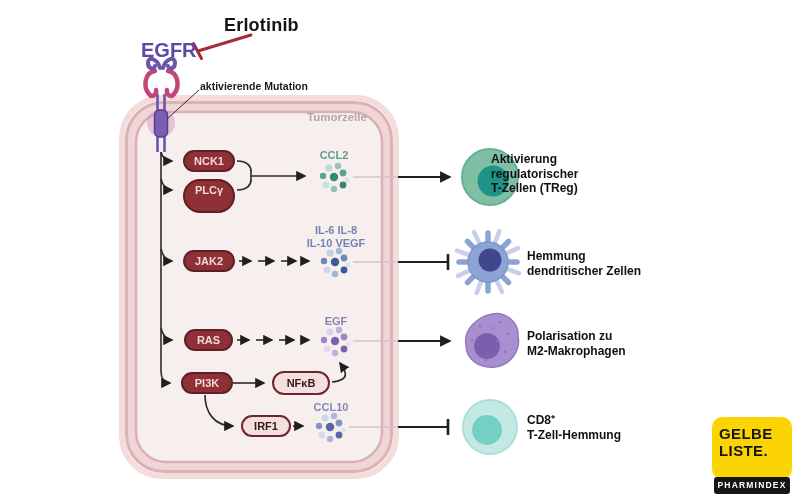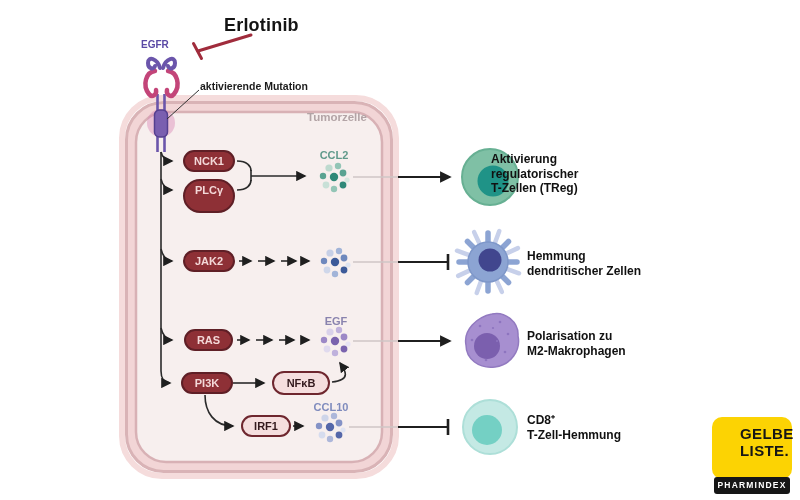--- a/index.html
+++ b/index.html
@@ -1,35 +1,35 @@
 <!DOCTYPE html>
 <html style="--node-dark-bg: #8e3036; --node-dark-border: #5f1f26; --node-light-bg: #f5dede; --node-light-border: #6e262e; --inhibitor-red: #a02c3c; --membrane-pale: #f3d7d8; --membrane-rose: #d9b3b6; --cytosol: #f7efee; --line-dark: #1f1f1f; --line-faded: #cfc6c6; --receptor-purple: #6b55ab; --receptor-pink: #c34579;"><head>
 <meta charset="utf-8">
 <style>
   html,body{margin:0;padding:0;background:#fff;}
   .stage{position:relative;width:800px;height:500px;background:#ffffff;overflow:hidden;
          font-family:"Liberation Sans",sans-serif;}
   .stage svg{position:absolute;left:0;top:0;}
   .abs{position:absolute;}
   .title{font-size:18px;font-weight:800;color:#141414;letter-spacing:.2px;}
-  .egfr{font-size:10px;font-weight:800;color:#5a49a5;}
+  .egfr{font-size:20px;font-weight:800;color:#5a49a5;}
   .mut{font-size:10.5px;font-weight:700;color:#1c1c1c;}
   .cellname{font-size:11.5px;font-weight:600;color:#b3a4a6;}
   .pill{position:absolute;border-radius:999px;text-align:center;font-weight:700;
         font-size:11px;box-sizing:border-box;}
   .pill-dark{background:var(--node-dark-bg);border:2px solid var(--node-dark-border);
         color:#f3d8d8;}
   .pill-light{background:var(--node-light-bg);border:2px solid var(--node-light-border);
         color:#33191d;}
   .medlabel{position:absolute;text-align:center;font-size:11px;font-weight:700;line-height:13px;}
   .outcome{position:absolute;font-size:12px;font-weight:800;color:#111;line-height:14.5px;}
   .outcome span{display:block;}
   .logo{position:absolute;left:712px;top:417px;width:82px;height:78px;}
   .logo-yellow{position:absolute;left:0;top:0;width:80px;height:62px;border-radius:10px;
-        padding:8px 0 0 28px;box-sizing:border-box;}
+        padding:8px 0 0 7px;box-sizing:border-box;}
   .logo-yellow div{font-size:15px;font-weight:800;color:#161616;line-height:17px;letter-spacing:.4px;}
   .logo-black{position:absolute;left:2px;top:60px;width:76px;height:17px;background:#161616;
         border-radius:3px;color:#fff;font-size:8.5px;font-weight:700;letter-spacing:1.2px;
         text-align:center;line-height:17px;}
 </style>
 </head>
 <body>
 
 <div class="stage">
 
@@ -219,20 +219,24 @@
 
   <div class="pill pill-dark" style="left:183px;top:150px;width:52px;height:22px;line-height:18px;">NCK1</div>
   <div class="pill pill-dark" style="left:183px;top:179px;width:52px;height:34px;line-height:18px;">PLCγ</div>
   <div class="pill pill-dark" style="left:183px;top:250px;width:52px;height:22px;line-height:18px;">JAK2</div>
   <div class="pill pill-dark" style="left:184px;top:329px;width:49px;height:22px;line-height:18px;text-align:center;">RAS</div>
   <div class="pill pill-dark" style="left:181px;top:372px;width:52px;height:22px;line-height:18px;">PI3K</div>
   <div class="pill pill-light" style="left:272px;top:371px;width:58px;height:24px;line-height:20px;">NFκB</div>
   <div class="pill pill-light" style="left:241px;top:415px;width:50px;height:22px;line-height:18px;">IRF1</div>
 
   <div class="medlabel" style="left: 311px; top: 149px; width: 46px; color: rgb(97, 154, 139);">CCL2</div>
+  <div class="medlabel" style="left: 299px; top: 224px; width: 74px; color: rgb(113, 134, 182);">
+    <span style="display:block;">IL-6  IL-8</span>
+    <span style="display:block;">IL-10  VEGF</span>
+  </div>
   <div class="medlabel" style="left: 319px; top: 315px; width: 34px; color: rgb(137, 131, 174);">EGF</div>
   <div class="medlabel" style="left: 304px; top: 401px; width: 54px; color: rgb(127, 139, 189);">CCL10</div>
 
   <div class="outcome" style="left:491px;top:152px;">
     <span>Aktivierung</span>
     <span>regulatorischer</span>
     <span>T-Zellen (TReg)</span>
   </div>
   <div class="outcome" style="left:527px;top:249px;">
     <span>Hemmung</span>

